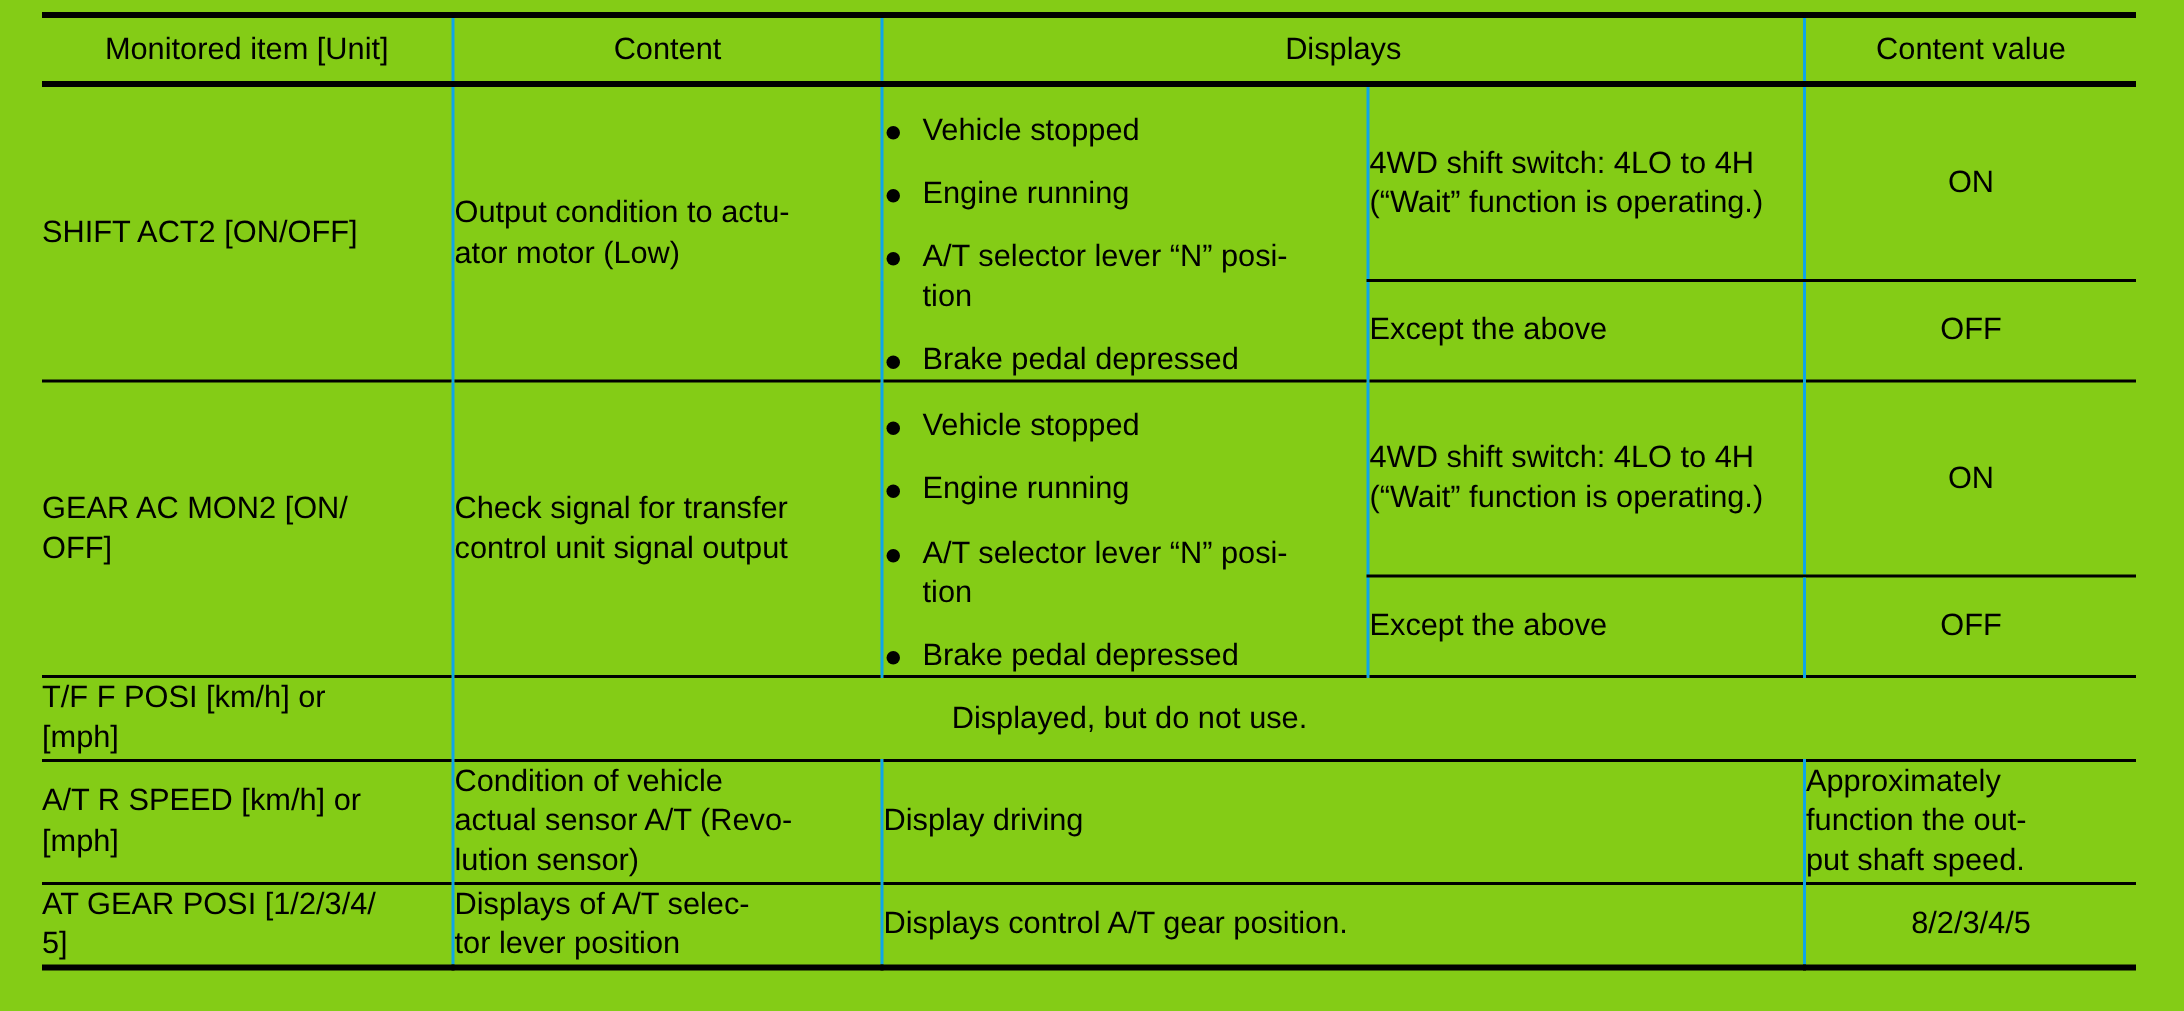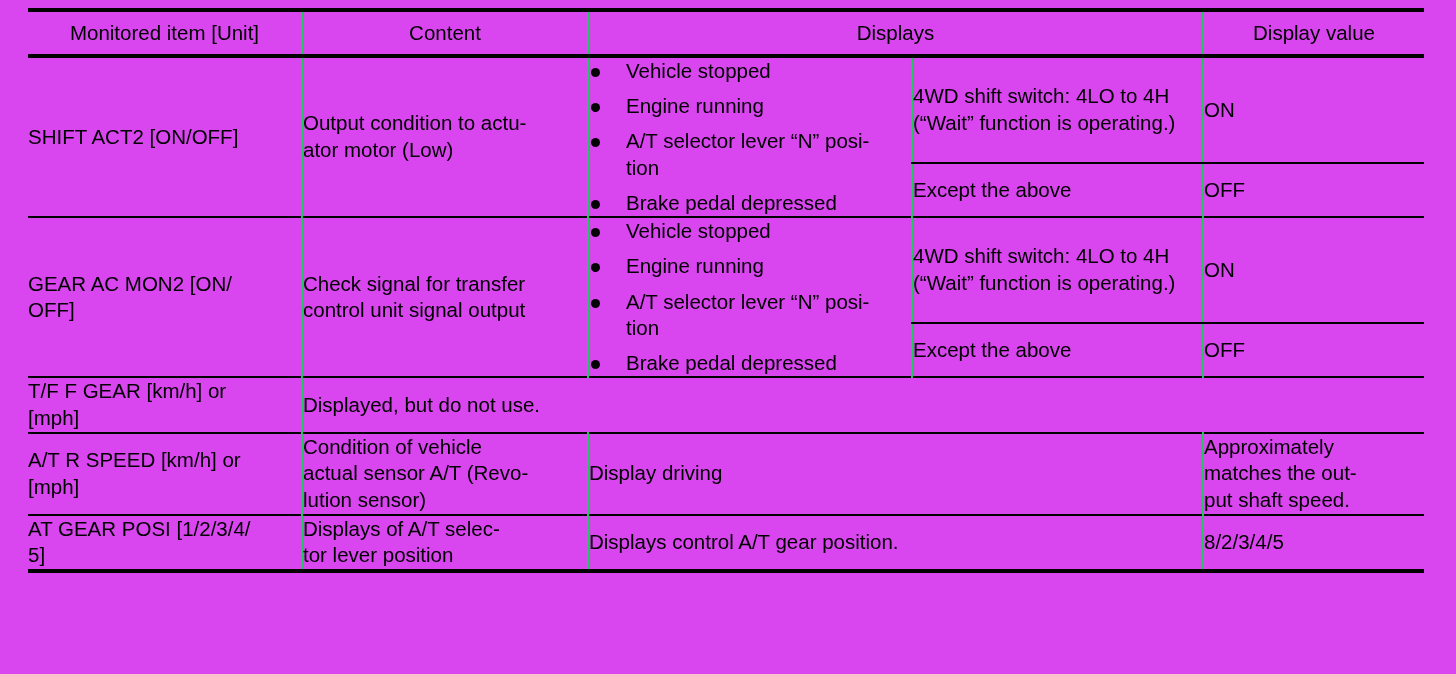--- a/index.html
+++ b/index.html
@@ -12,21 +12,21 @@
     height: 674px;
     font-family: "Liberation Sans", sans-serif;
     color: #000000;
     overflow: hidden;
   }
 
   .sheet {
     position: relative;
     width: 1456px;
     height: 674px;
-    background: #d946ef;
+    background: #84cc16;
   }
 
   
   .spec-table {
     position: absolute;
     left: 28px;
     top: 8px;
     width: 1396px;
     border-collapse: collapse;
     table-layout: fixed;
@@ -41,50 +41,51 @@
     line-height: 1.30;
     color: #000;
   }
 
   
   .rule-thick-top   { border-top: 4px solid #000; }
   .rule-thick-bot   { border-bottom: 4px solid #000; }
   .rule-thin-bot    { border-bottom: 2px solid #000; }
 
   
-  .vl { border-left: 2px solid #22c55e; }
+  .vl { border-left: 2px solid #0ea5e9; }
 
   
   .hdr-cell {
     text-align: center;
     height: 42px;
     padding: 4px 6px;
   }
 
   
   .cell {
     padding: 10px 14px;
   }
   .cell-center {
+    text-align: center;
     padding: 10px 8px;
   }
   .cell-tight {
     padding: 8px 14px;
   }
 
   
   ul.cond-list {
     margin: 0;
     padding: 0;
     list-style: none;
   }
   ul.cond-list li {
     position: relative;
-    padding-left: 37px;
-    margin: 0 0 9px 0;
+    padding-left: 26px;
+    margin: 16px 0 9px 0;
     line-height: 1.28;
   }
   ul.cond-list li:last-child {
     margin-bottom: 0;
   }
   ul.cond-list li::before {
     content: "";
     position: absolute;
     left: 2px;
     top: 10px;
@@ -110,21 +111,21 @@
       <col style="width:324px">
       <col style="width:291px">
       <col style="width:221px">
     </colgroup>
 
     <thead>
       <tr class="rule-thick-top rule-thick-bot">
         <th class="hdr-cell">Monitored item [Unit]</th>
         <th class="hdr-cell vl">Content</th>
         <th class="hdr-cell vl" colspan="2">Displays</th>
-        <th class="hdr-cell vl">Display value</th>
+        <th class="hdr-cell vl">Content value</th>
       </tr>
     </thead>
 
     <tbody>
 
       <tr>
         <td class="cell nowrap-block" rowspan="2">SHIFT ACT2 [ON/OFF]</td>
         <td class="cell vl nowrap-block" rowspan="2">Output condition to actu-
 ator motor (Low)</td>
         <td class="cell vl" rowspan="2">
@@ -160,34 +161,34 @@
         </td>
         <td class="cell vl rule-thin-bot">4WD shift switch: 4LO to 4H (“Wait” function is operating.)</td>
         <td class="cell-center vl rule-thin-bot">ON</td>
       </tr>
       <tr class="rule-thin-bot">
         <td class="cell vl">Except the above</td>
         <td class="cell-center vl">OFF</td>
       </tr>
 
       <tr class="rule-thin-bot">
-        <td class="cell nowrap-block">T/F F GEAR [km/h] or
+        <td class="cell nowrap-block">T/F F POSI [km/h] or
 [mph]</td>
         <td class="cell-center vl" colspan="3">Displayed, but do not use.</td>
       </tr>
 
       <tr class="rule-thin-bot">
         <td class="cell nowrap-block">A/T R SPEED [km/h] or
 [mph]</td>
         <td class="cell vl nowrap-block">Condition of vehicle
 actual sensor A/T (Revo-
 lution sensor)</td>
         <td class="cell vl" colspan="2">Display driving</td>
         <td class="cell vl nowrap-block">Approximately
-matches the out-
+function the out-
 put shaft speed.</td>
       </tr>
 
       <tr class="rule-thick-bot">
         <td class="cell-tight nowrap-block">AT GEAR POSI [1/2/3/4/
 5]</td>
         <td class="cell-tight vl nowrap-block">Displays of A/T selec-
 tor lever position</td>
         <td class="cell-tight vl" colspan="2">Displays control A/T gear position.</td>
         <td class="cell-center vl">8/2/3/4/5</td>

